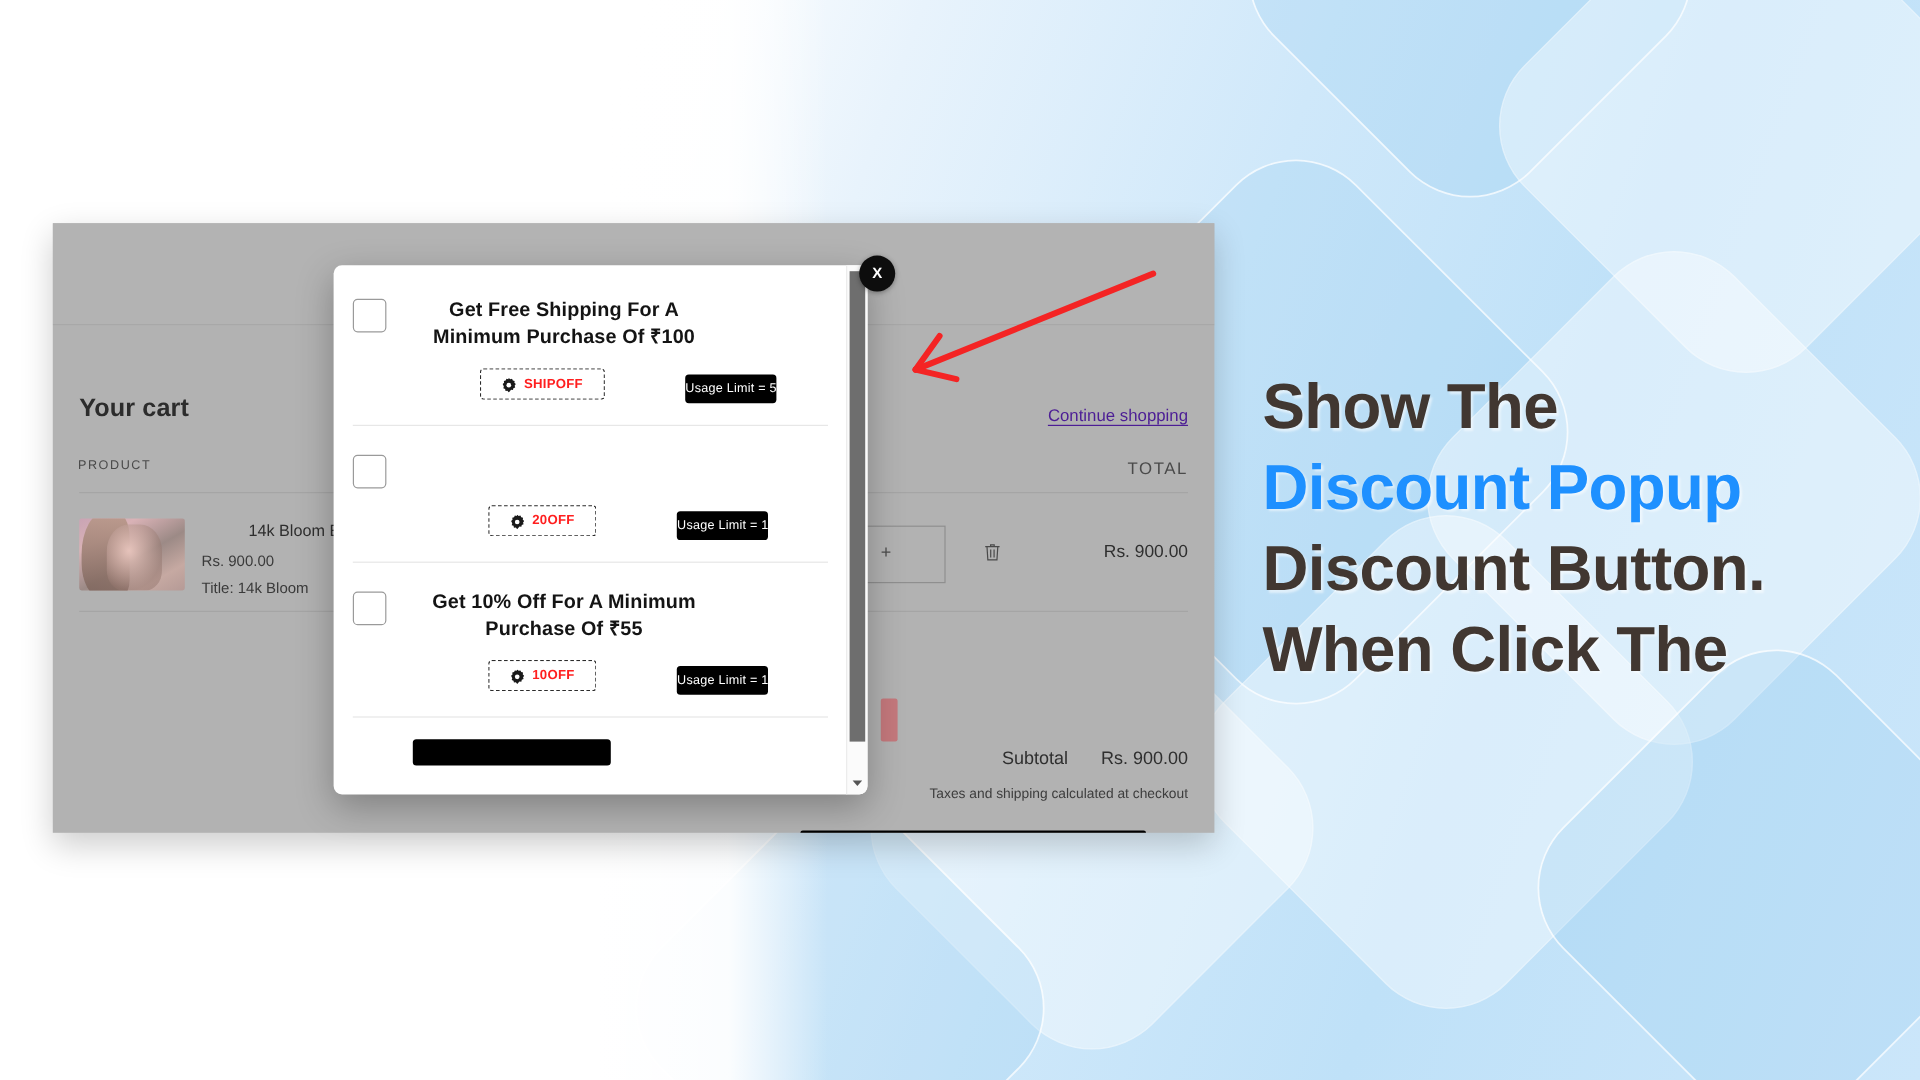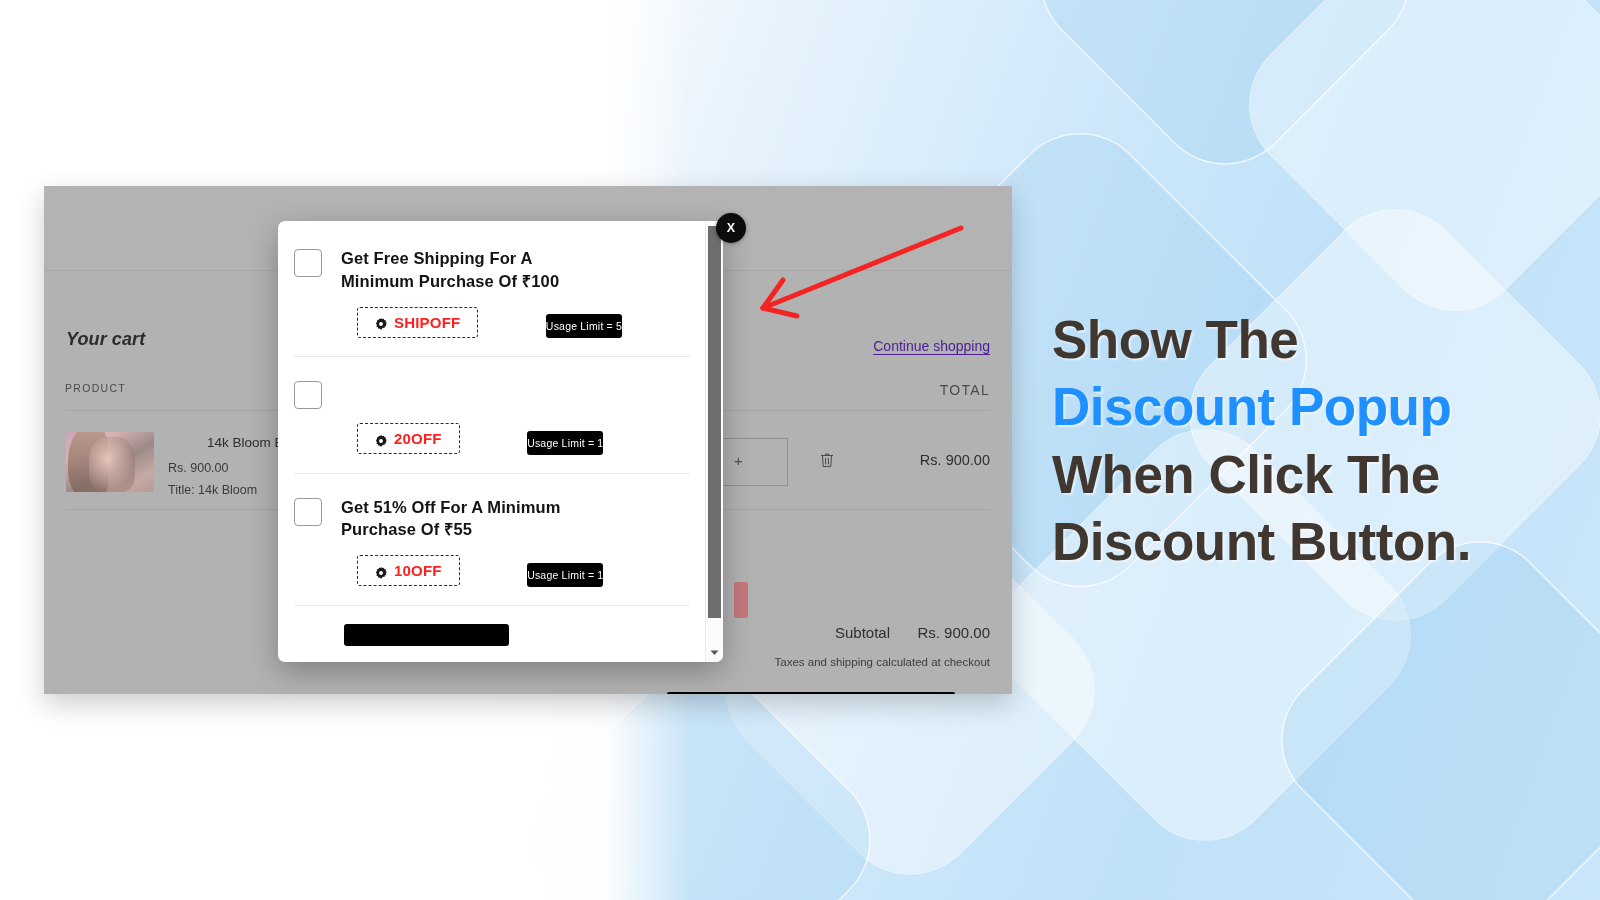--- a/index.html
+++ b/index.html
@@ -54,21 +54,21 @@
     overflow: hidden;
   }
   #shot-topband {
     position: absolute; left:0; top:0; width:100%; height: 84px;
     background:#b3b3b3;
     border-bottom: 1px solid #a8a8a8;
   }
   .cart-title {
     position: absolute;
     left: 22px; top: 143px;
-    font-size: 18px; font-weight: 700; color: #2c2c2c; letter-spacing: .1px; font-style: italic;
+    font-size: 21px; font-weight: 700; color: #2c2c2c; letter-spacing: .1px;
   }
   .continue-link {
     position:absolute; right:22px; top:152px;
     font-size:14px; color:#4c1d95; text-decoration: underline; text-underline-offset: 3px;
   }
   .col-product {
     position:absolute; left:21px; top:196px;
     font-size:10.5px; letter-spacing:1.3px; color:#4a4a4a; text-transform: uppercase;
   }
   .col-total {
@@ -138,20 +138,21 @@
   #modal-scroll {
     position:absolute; left:0; top:0; right:17px; bottom:0;
     overflow:hidden;
     padding: 0 16px;
     box-sizing:border-box;
   }
   .disc-item {
     position: relative;
     padding: 22px 0 18px 0;
     border-bottom: 1px solid #e7e7e7;
+    text-align: center;
   }
   .disc-item:first-child { padding-top: 26px; }
   .disc-row { display:flex; align-items:flex-start; }
   .disc-check {
     width: 26px; height: 26px;
     border: 1.6px solid #9a9a9a;
     border-radius: 4px;
     background:#fff;
     flex: 0 0 auto;
     margin-right: 19px;
@@ -167,21 +168,21 @@
   }
   .code-pill {
     display:inline-flex; align-items:center; gap:7px;
     margin: 14px 0 0 63px;
     padding: 6px 17px;
     border: 1.6px dashed #2b2b2b;
     border-radius: 3px;
   }
   .code-gear { width:12px; height:12px; display:block; }
   .code-text {
-    font-size: 15px; font-weight: 700; color:#ff1f1f; letter-spacing:.2px;
+    font-size: 11px; font-weight: 700; color:#ff1f1f; letter-spacing:.2px;
   }
   .usage-pill {
     display:inline-block;
     margin: 11px 0 0 63px;
     padding: 6px 0;
     background:#000; color:#fff;
     border-radius: 3px;
     font-size: 10.5px;
     letter-spacing:.2px;
   }
@@ -313,21 +314,21 @@
             </svg>
           </span>
           <span class="code-text">20OFF</span>
         </div>
         <div class="usage-pill">Usage Limit = 1</div>
       </div>
 
       <div class="disc-item">
         <div class="disc-row">
           <div class="disc-check"></div>
-          <div class="disc-head">Get 51% Off For A Minimum Purchase Of ₹55</div>
+          <div class="disc-head">Get 10% Off For A Minimum Purchase Of ₹55</div>
         </div>
         <div class="code-pill">
           <span class="code-gear">
             <svg viewBox="0 0 16 16" width="12" height="12" aria-hidden="true">
               <path fill="#1a1a1a" d="M8 0l1.6 1.3L11.6.9l.9 1.9 2 .5-.3 2.1 1.6 1.4-1.3 1.7.6 2-2 .8-.5 2.1-2.1-.3L8 16l-1.5-1.9-2.1.3-.5-2.1-2-.8.6-2L1.2 6.8 2.8 5.4 2.5 3.3l2-.5.9-1.9 2 .4L8 0z"></path>
               <circle cx="8" cy="8" r="2.6" fill="#ffffff"></circle>
             </svg>
           </span>
           <span class="code-text">10OFF</span>
         </div>
@@ -351,17 +352,17 @@
 
   <svg id="arrow" viewBox="0 0 230 110">
     <line x1="226" y1="8" x2="28" y2="88" stroke="#f42424" stroke-width="5" stroke-linecap="round"></line>
     <line x1="28" y1="88" x2="48" y2="60" stroke="#f42424" stroke-width="5" stroke-linecap="round"></line>
     <line x1="28" y1="88" x2="62" y2="96" stroke="#f42424" stroke-width="5" stroke-linecap="round"></line>
   </svg>
 
   <div id="headline">
     <div>Show The</div>
     <div class="accent">Discount Popup</div>
+    <div>Discount Button.</div>
     <div>When Click The</div>
-    <div>Discount Button.</div>
   </div>
 
 </div>
 
 </body></html>

